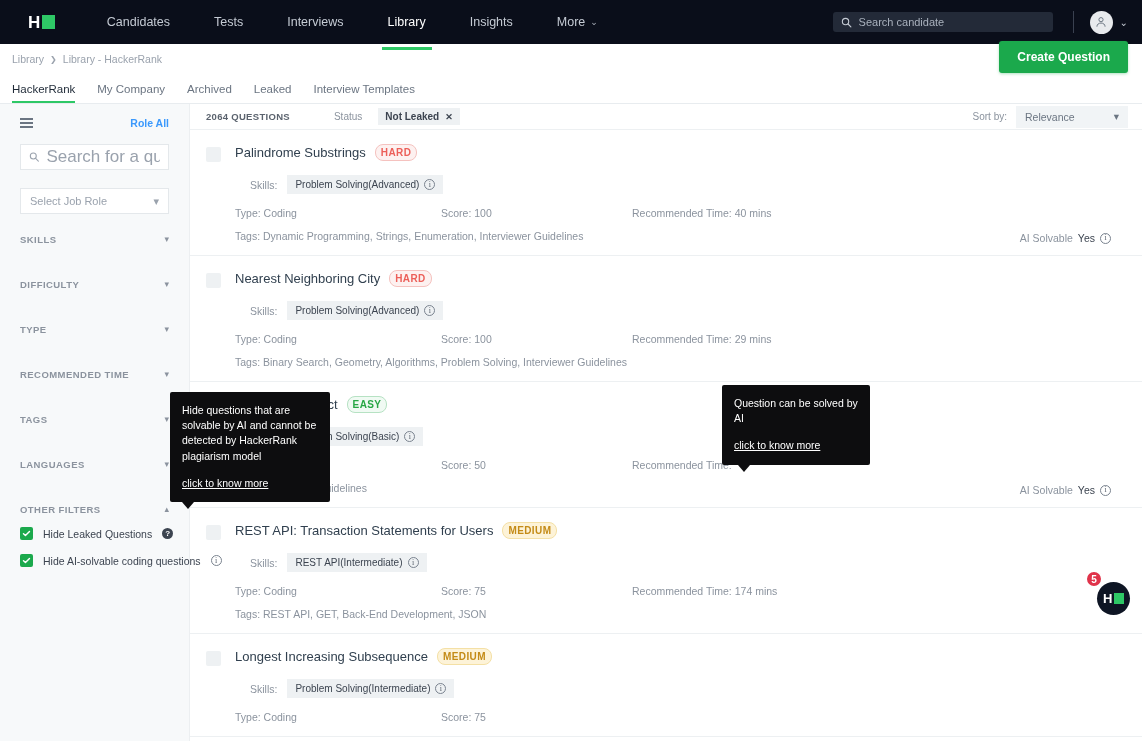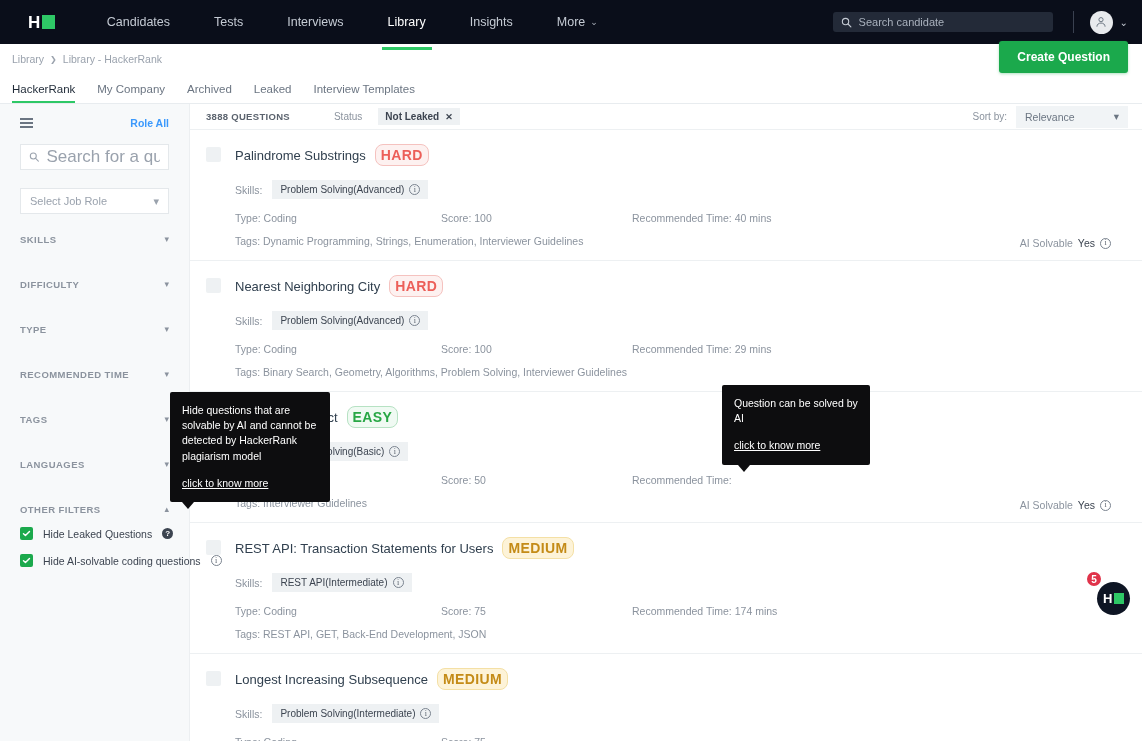--- a/index.html
+++ b/index.html
@@ -173,27 +173,27 @@
     display: flex; gap: 14px; position: relative;
   }
   .qcheck {
     width: 15px; height: 15px; background: #eef1f3; border-radius: 2px;
     flex: 0 0 auto; margin-top: 3px; cursor: pointer;
   }
   .qbody { flex: 1; min-width: 0; }
   .qtitle-row { display: flex; align-items: center; gap: 9px; }
   .qtitle { font-size: 13px; color: #31404f; cursor: pointer; }
   .badge {
-    font-size: 14px; font-weight: bold; letter-spacing: .4px;
+    font-size: 10px; font-weight: bold; letter-spacing: .4px;
     padding: 2px 5px; border-radius: 8px;
   }
   .badge.hard { color: #ec5f59; background: #fdf1f0; border: 1px solid #f5c2bf; }
   .badge.easy { color: #28a745; background: #f0faf3; border: 1px solid #b6e2c3; }
   .badge.medium { color: #c48b17; background: #fdf3d8; border: 1px solid #f4e0a5; }
-  .skills-row { display: flex; align-items: center; gap: 10px; margin-top: 14px; }
+  .skills-row { display: flex; align-items: center; gap: 10px; margin-top: 14px; margin-left: 15px; }
   .skills-lbl { font-size: 10.5px; color: #8b939e; }
   .skill-chip {
     background: #eef1f3; padding: 4px 8px; font-size: 10px; color: #3c4450;
     display: flex; align-items: center; gap: 5px; cursor: pointer;
   }
   .meta-grid { margin-top: 13px; position: relative; }
   .meta-line { display: flex; font-size: 10.5px; color: #8b939e; }
   .meta-type { width: 206px; flex: 0 0 206px; }
   .meta-score { width: 191px; flex: 0 0 191px; }
   .meta-time { flex: 1; }
@@ -402,21 +402,21 @@
               <path d="M2 6.2 L4.6 8.7 L10 3.2" fill="none" stroke="#fff" stroke-width="1.9" stroke-linecap="round" stroke-linejoin="round"></path>
             </svg>
         </span>
         <span class="cr-label">Hide AI-solvable coding questions</span>
         <span class="info-circ">i</span>
       </div>
     </div>
 
     <div class="main">
       <div class="main-topbar">
-        <span class="qcount">3888 QUESTIONS</span>
+        <span class="qcount">2064 QUESTIONS</span>
         <span class="status-lbl">Status</span>
         <span class="chip-notleaked">
           <span>Not Leaked</span>
           <span class="x">✕</span>
         </span>
         <span class="sortwrap">
           <span class="sortby-lbl">Sort by:</span>
           <span class="sort-select">
             <span>Relevance</span>
             <span class="chev">▾</span>

